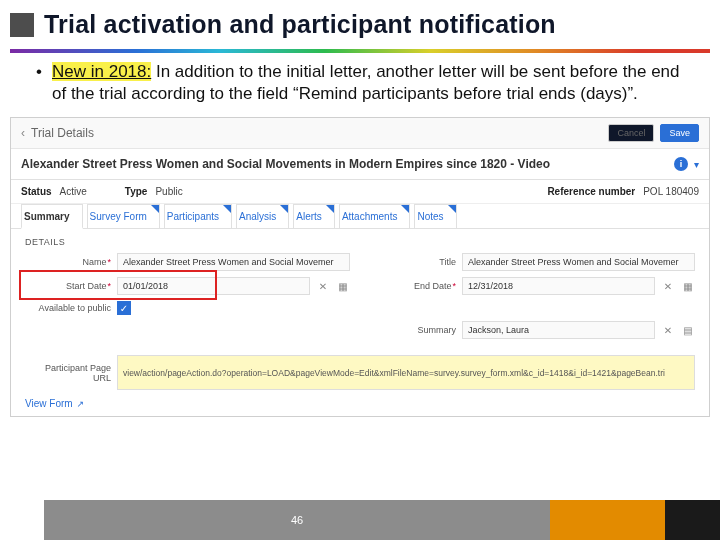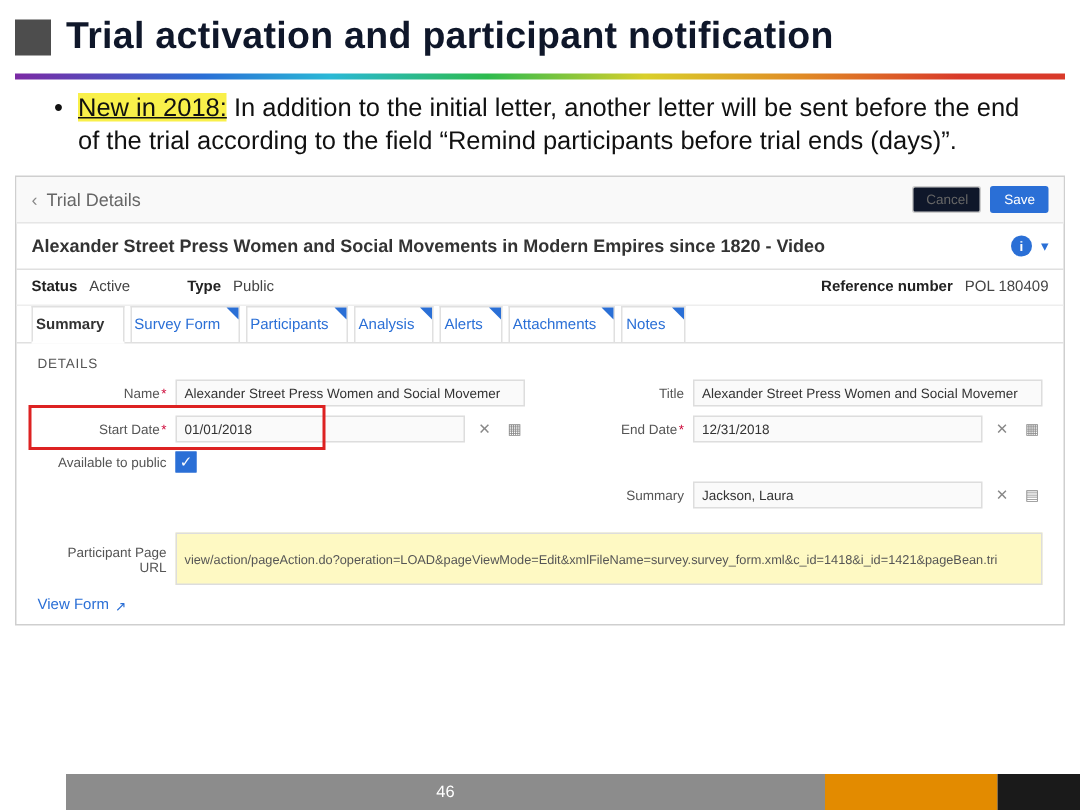--- a/index.html
+++ b/index.html
@@ -97,21 +97,21 @@
     flex: 1; border: 1px solid #ddd; background: #fef9c3; padding: 3px 5px; font-size: 8.5px; color: #555;
     white-space: nowrap; overflow: hidden; text-overflow: ellipsis; height: 35px; display: flex; align-items: center;
   }
   .view-form { padding: 8px 14px; color: #2a6fd6; font-size: 10px; display: flex; align-items: center; gap: 4px; }
   .ext-icon { font-size: 9px; }
   .checkbox {
     width: 14px; height: 14px; border: 1px solid #2a6fd6; background: #2a6fd6;
     color: #fff; font-size: 10px; display: flex; align-items: center; justify-content: center;
   }
   .footer-bar {
-    position: absolute; bottom: 0; left: 0; right: 0; height: 24px;
+    position: absolute; bottom: 0; left: 0; right: 0; height: 40px;
     display: flex; align-items: stretch; padding-left: 44px;
   }
   .footer-gray { flex: 1; background: #8c8c8c; display: flex; align-items: center; justify-content: center; color: #fff; font-size: 11px; }
   .footer-org { width: 115px; background: #e38b00; }
   .footer-black { width: 55px; background: #1a1a1a; }
 </style>
 </head>
 <body>
 
 <div class="slide-title-row">

